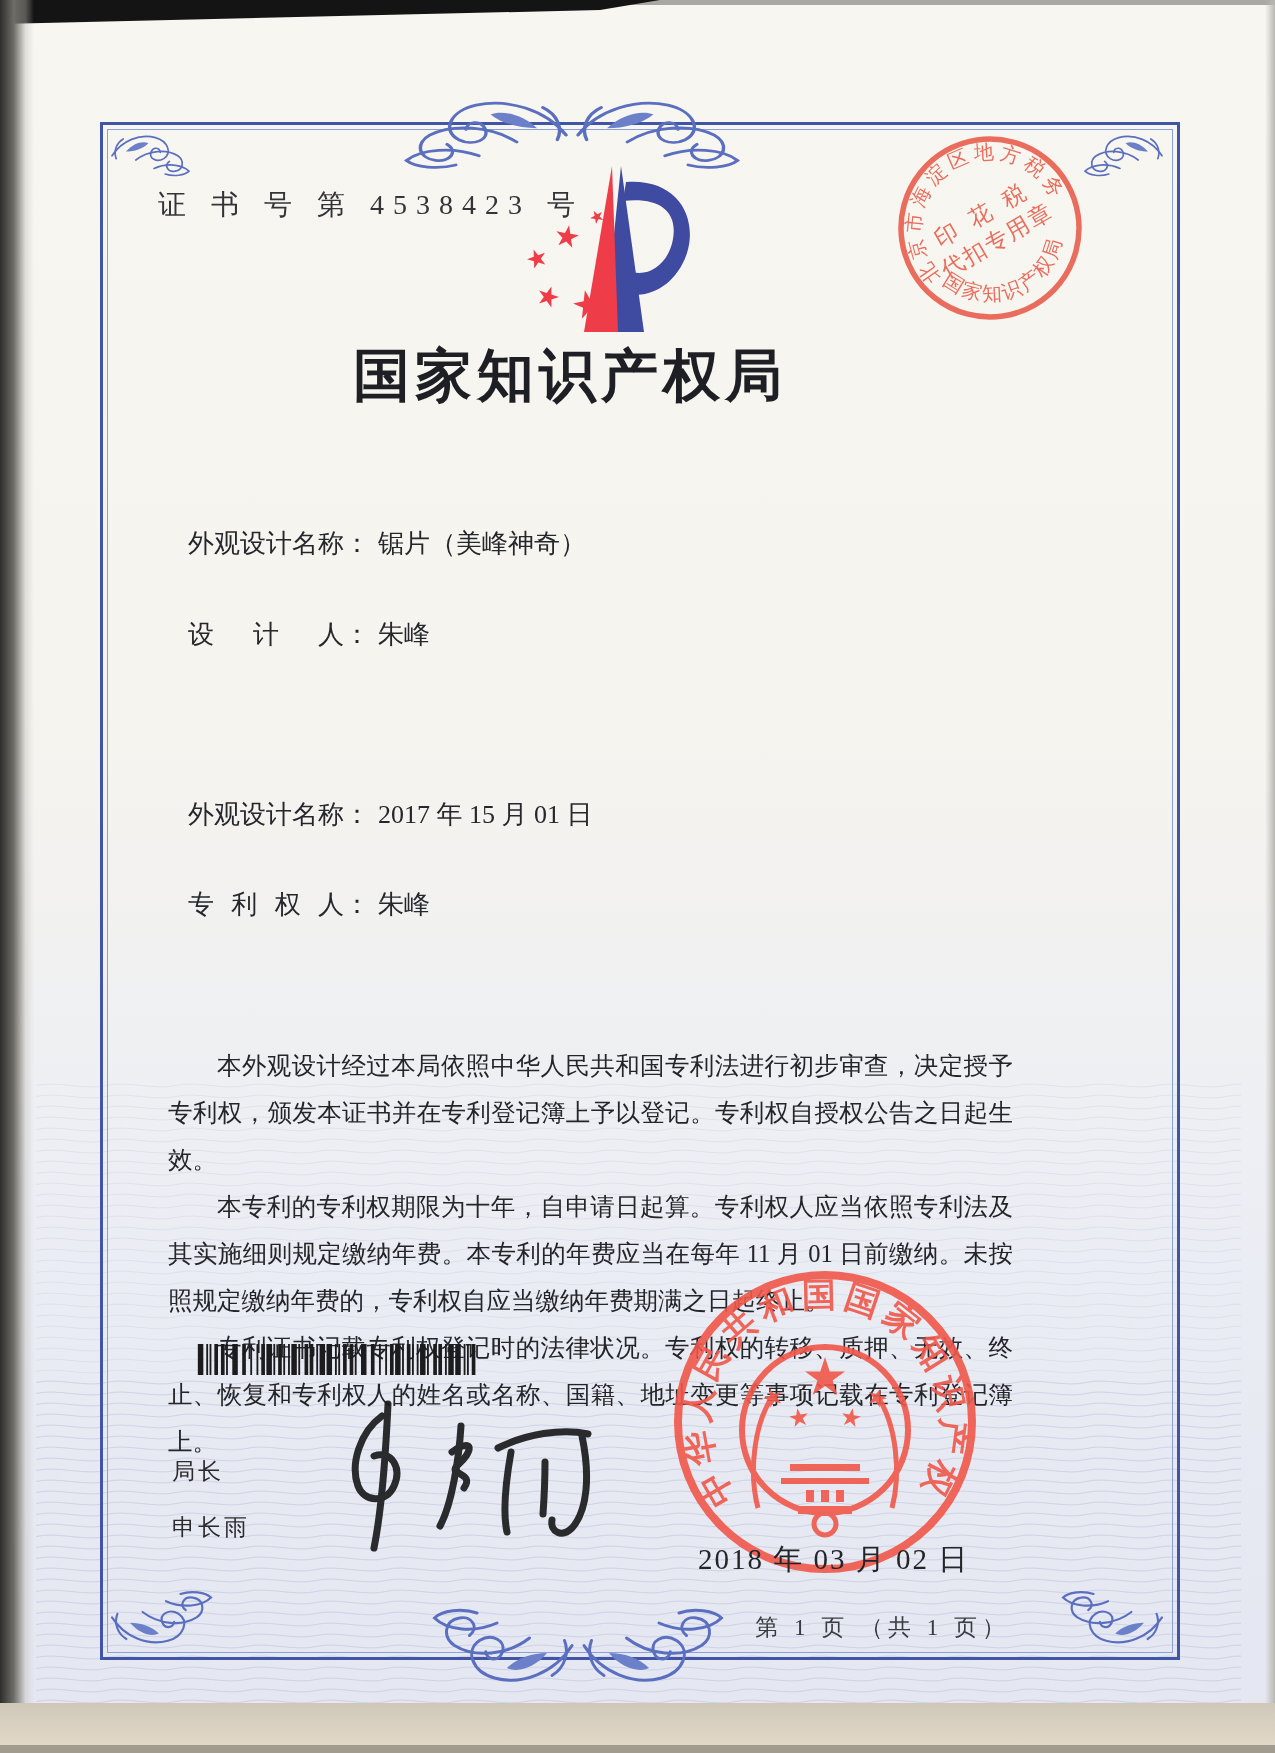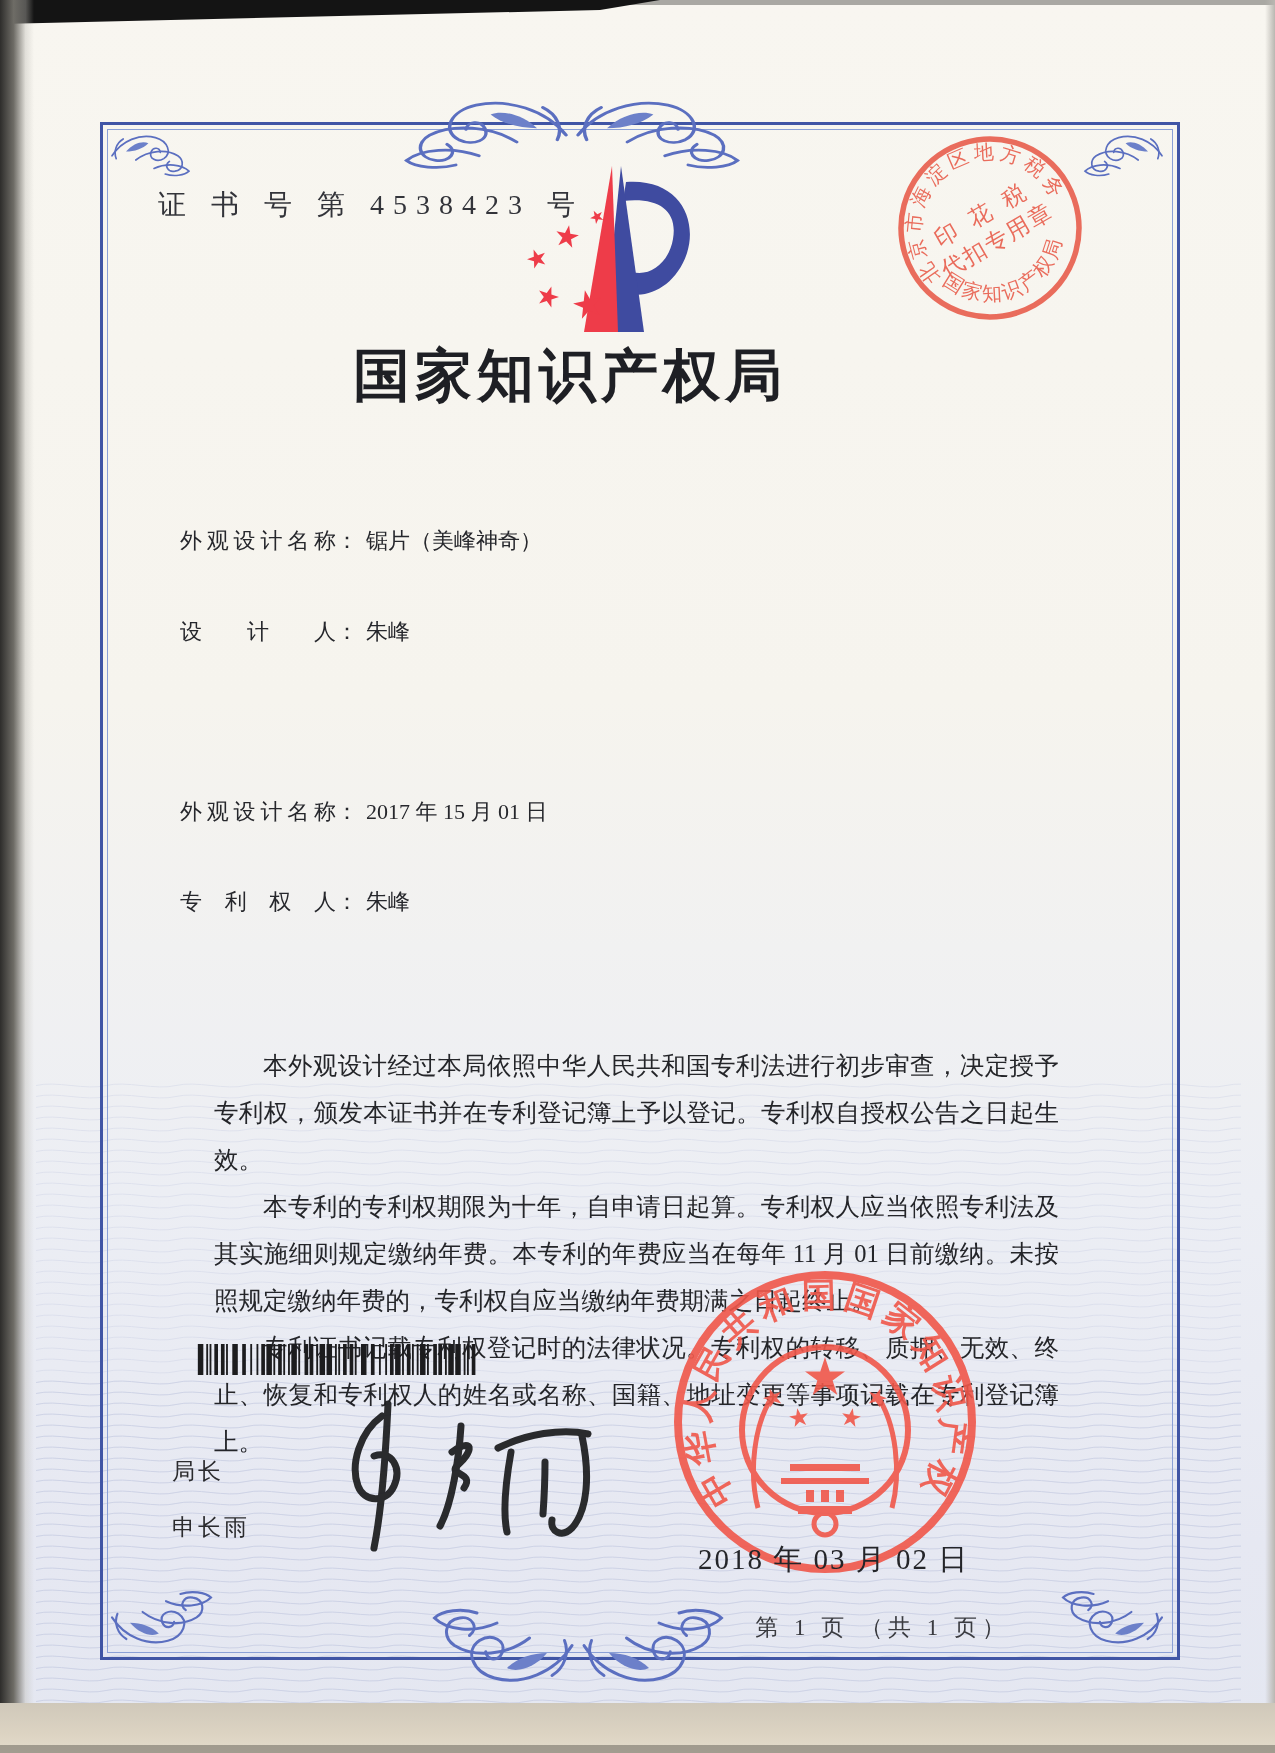--- a/index.html
+++ b/index.html
@@ -16,25 +16,25 @@
   .edge-bottom{position:absolute;left:0;bottom:0;width:1275px;height:50px;
         background:linear-gradient(180deg,#cfc8ba 0%,#dcd3c2 60%,#e4dccb 100%);}
   .edge-bottom-dark{position:absolute;left:0;bottom:0;width:1275px;height:8px;background:#6b675e;opacity:.55;}
   
   .frame{position:absolute;left:100px;top:122px;width:1074px;height:1532px;border:3px solid #4055a5;}
   .frame::after{content:"";position:absolute;inset:4px;border:1.6px solid #8aa0d6;}
   
   .certno{position:absolute;left:158px;top:186px;font-size:28px;letter-spacing:9px;color:#33343a;text-align:right;}
   .title{position:absolute;left:120px;top:338px;width:900px;text-align:center;
          font-size:57px;font-weight:700;letter-spacing:5px;color:#1e1f24;}
-  .field{position:absolute;left:180px;font-size:22px;color:#26272c;white-space:nowrap;}
+  .field{position:absolute;left:188px;font-size:26px;color:#26272c;white-space:nowrap;}
   .field .flabel{display:inline-block;width:156px;text-align:justify;text-align-last:justify;vertical-align:bottom;}
   .field .fcolon{display:inline-block;margin-right:8px;}
   .paras{position:absolute;left:168px;top:1042px;width:845px;font-size:24.5px;line-height:47px;
-         text-align:justify;color:#242529;margin-left:46px;}
+         text-align:justify;color:#242529;}
   .paras p{margin:0;text-indent:2em;}
   .barcode{position:absolute;left:196px;top:1344px;width:308px;height:31px;}
   .signer{position:absolute;left:172px;top:1443px;font-family:"Liberation Sans","DejaVu Sans",sans-serif;
           font-size:23px;color:#2b2b2e;line-height:56px;letter-spacing:3px;}
   .signature{position:absolute;left:330px;top:1396px;width:280px;height:172px;}
   .sealdate{position:absolute;left:698px;top:1540px;font-size:29px;letter-spacing:2px;color:#242529;white-space:nowrap;}
   .footer{position:absolute;left:130px;top:1612px;width:880px;text-align:right;font-size:23px;letter-spacing:5px;color:#3a3b40;}
   .abs{position:absolute;}
   svg{display:block;}
 </style>

